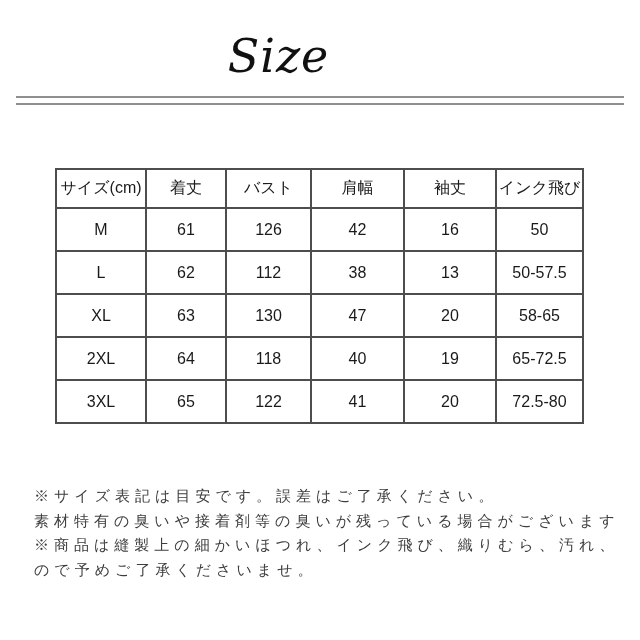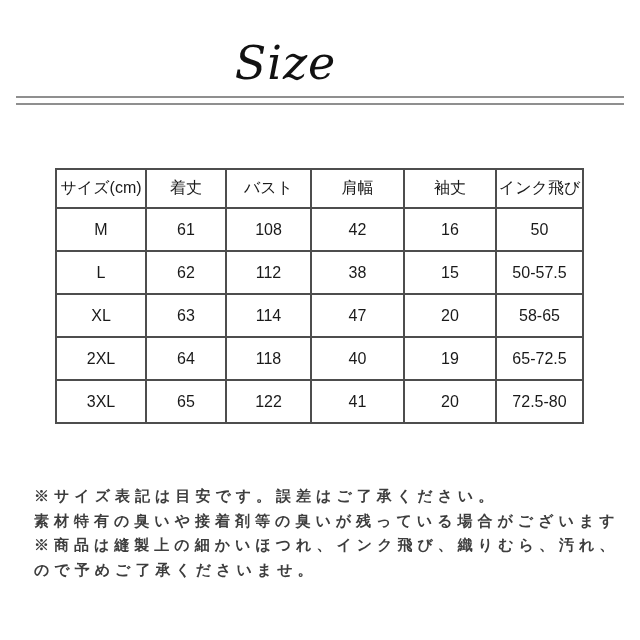--- a/index.html
+++ b/index.html
@@ -19,21 +19,21 @@
     position: absolute;
     top: 28px;
     left: 0;
     width: 555px;
     text-align: center;
     font-family: "DejaVu Serif", serif;
     font-style: italic;
     font-weight: 400;
     font-size: 46px;
     color: #111111;
-    margin: 8px;
+    margin: 1px;
     letter-spacing: 1px;
   }
   .double-rule {
     position: absolute;
     left: 16px;
     width: 608px;
     height: 2px;
     background: #8f8f8f;
   }
   .rule-top { top: 96px; }
@@ -72,21 +72,20 @@
     left: 34px;
     top: 484px;
     width: 596px;
     font-size: 15px;
     line-height: 24.5px;
     letter-spacing: 5px;
     color: #3d3d3d;
   }
   .note-line {
     white-space: nowrap;
-    font-weight: bold;
   }
 </style>
 </head>
 <body>
 
 <h1 class="page-title">Size</h1>
 
 <div class="double-rule rule-top"></div>
 <div class="double-rule rule-bottom"></div>
 
@@ -106,37 +105,37 @@
       <th>バスト</th>
       <th>肩幅</th>
       <th>袖丈</th>
       <th>インク飛び</th>
     </tr>
   </thead>
   <tbody>
     <tr>
       <td>M</td>
       <td>61</td>
-      <td>108</td>
+      <td>126</td>
       <td>42</td>
       <td>16</td>
       <td>50</td>
     </tr>
     <tr>
       <td>L</td>
       <td>62</td>
       <td>112</td>
       <td>38</td>
-      <td>15</td>
+      <td>13</td>
       <td>50-57.5</td>
     </tr>
     <tr>
       <td>XL</td>
       <td>63</td>
-      <td>114</td>
+      <td>130</td>
       <td>47</td>
       <td>20</td>
       <td>58-65</td>
     </tr>
     <tr>
       <td>2XL</td>
       <td>64</td>
       <td>118</td>
       <td>40</td>
       <td>19</td>

